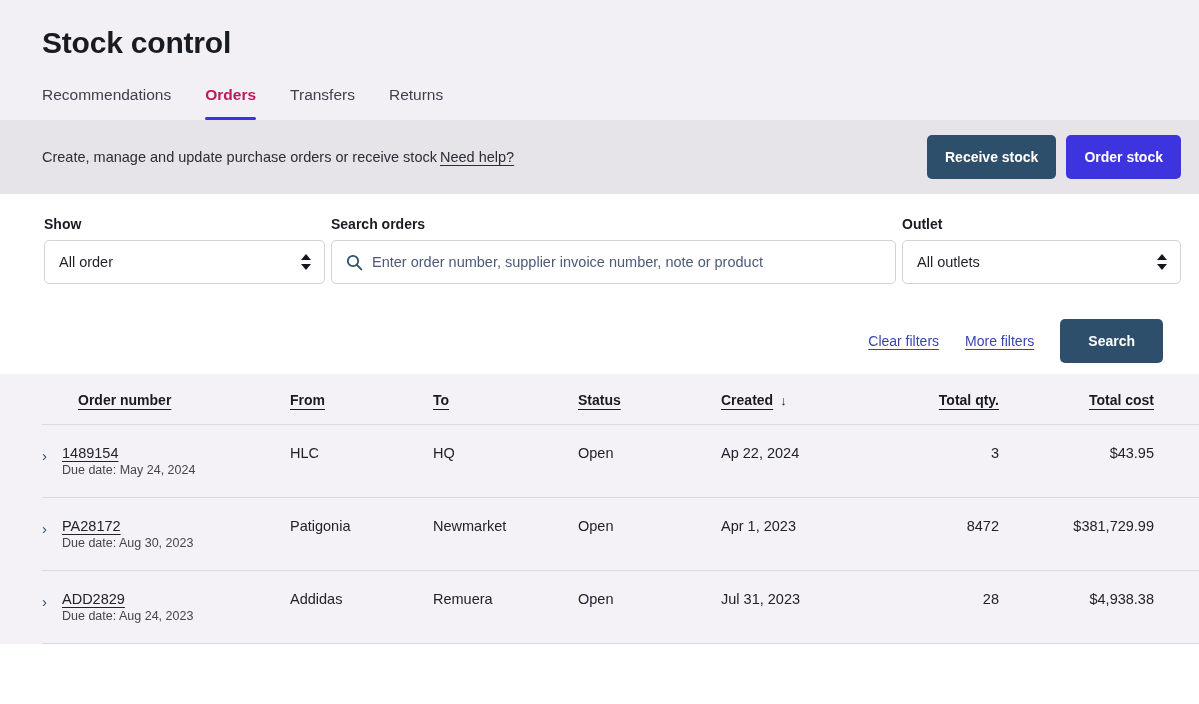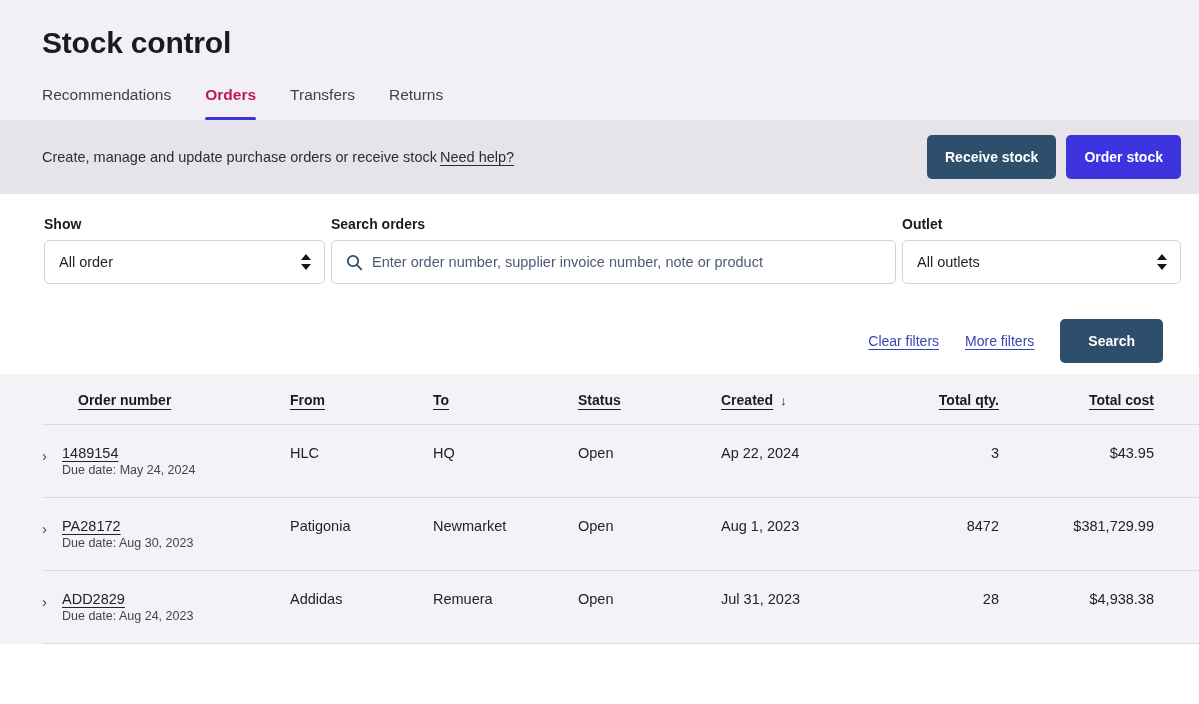--- a/index.html
+++ b/index.html
@@ -270,21 +270,21 @@
             <span class="chevron">›</span>
             <span>
               <span class="order-link">PA28172</span>
               <span class="due-date">Due date: Aug 30, 2023</span>
             </span>
           </div>
         </td>
         <td>Patigonia</td>
         <td>Newmarket</td>
         <td>Open</td>
-        <td>Aug 1, 2023</td>
+        <td>Apr 1, 2023</td>
         <td class="num">8472</td>
         <td class="num">$381,729.99</td>
         <td class="row-action">
           
         </td>
       </tr>
 
       <tr>
         <td>
           <div class="order-cell">

